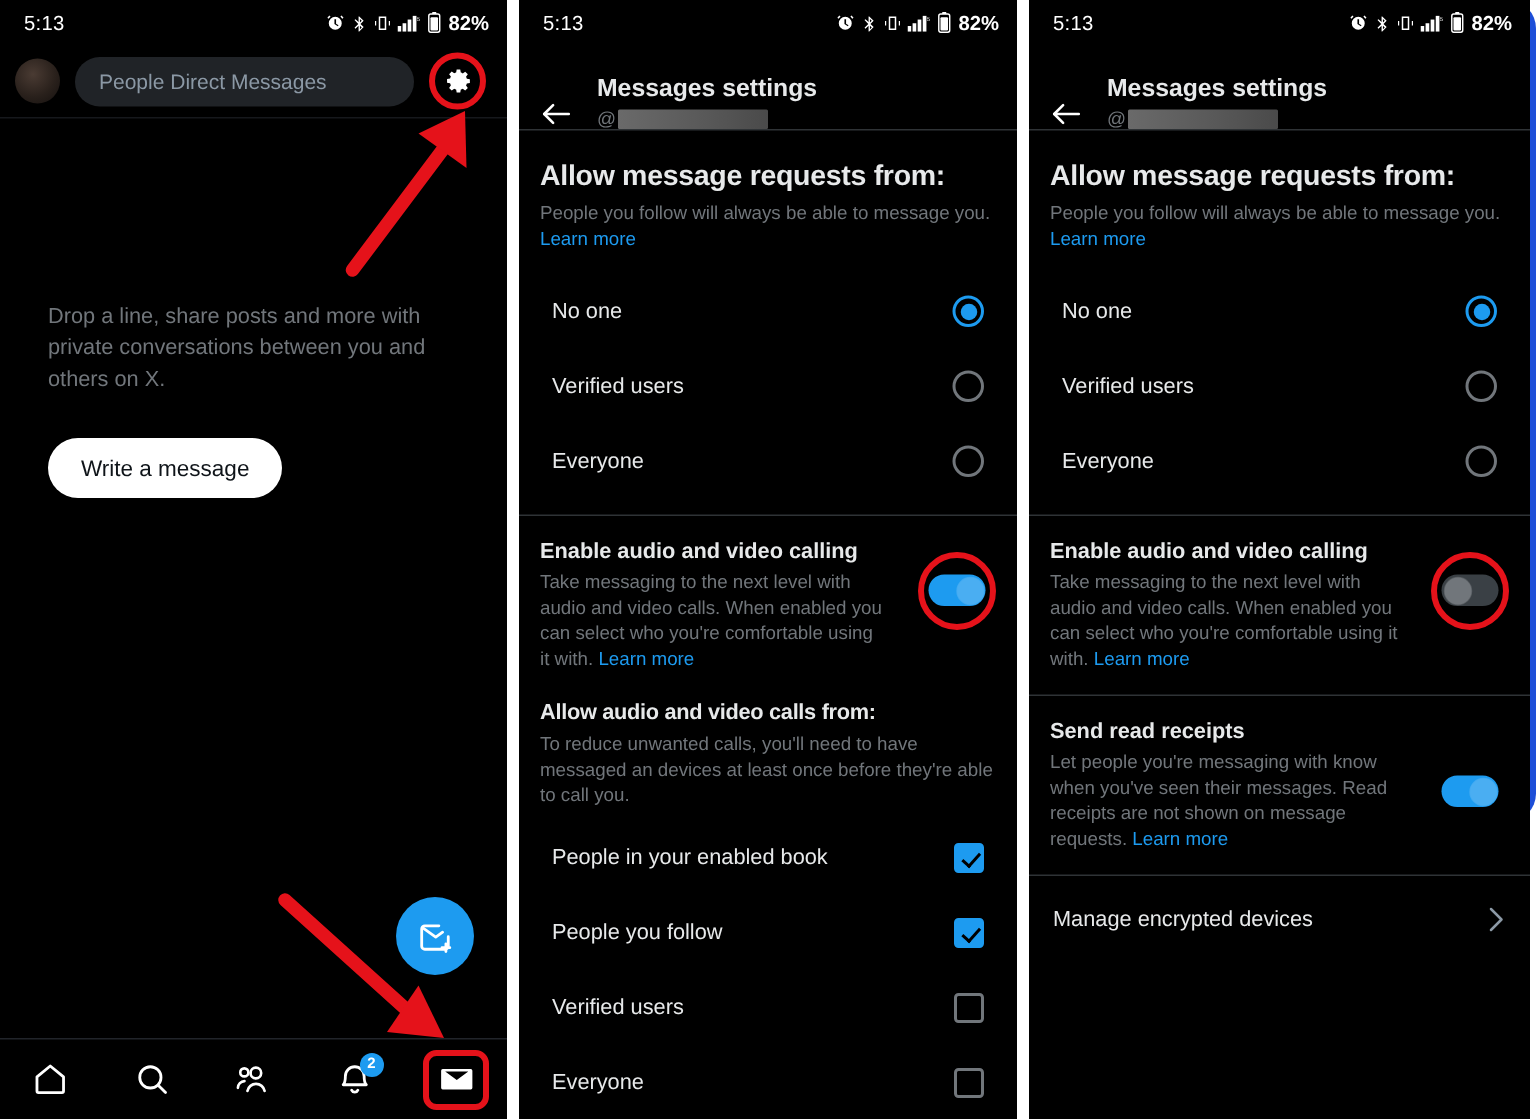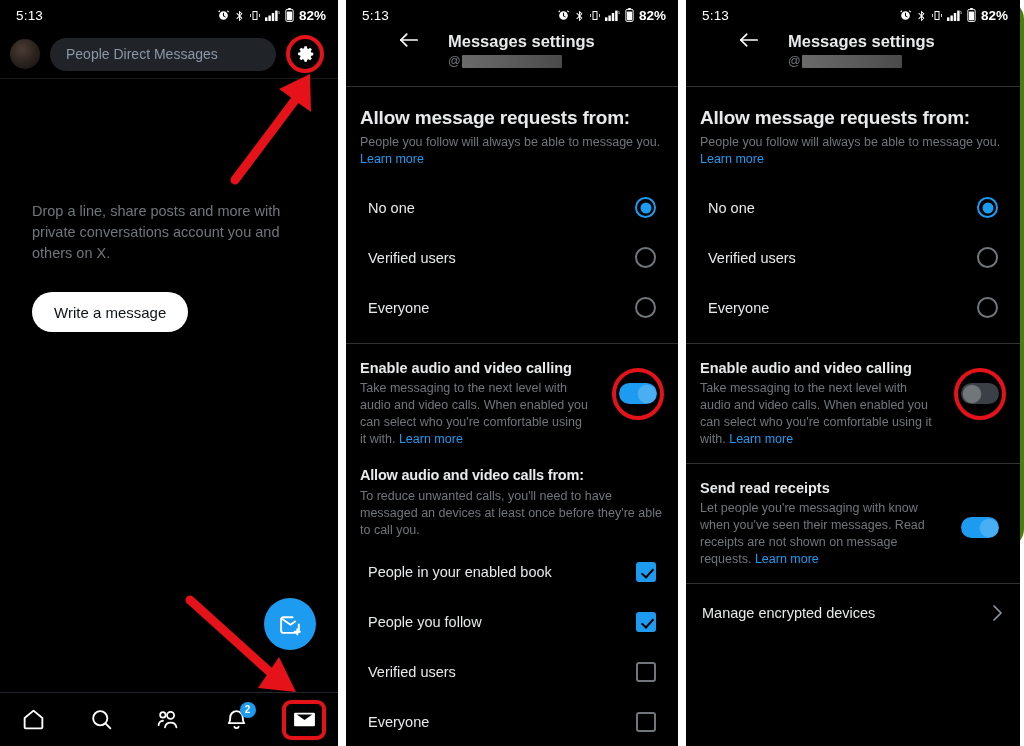--- a/index.html
+++ b/index.html
@@ -5,21 +5,21 @@
   * { box-sizing: border-box; margin: 0; padding: 0; }
   html, body {
     width: 1024px; height: 746px;
     background: #ffffff;
     font-family: "Liberation Sans", sans-serif;
     overflow: hidden;
   }
   .stage {
     position: relative;
     width: 1024px; height: 548px;
-    background: #4d7c0f;
+    background: #1d4ed8;
     display: flex;
     border-radius: 19px;
   }
   .panel {
     position: relative;
     height: 746px;
     background: #000000;
     overflow: hidden;
     flex: 0 0 auto;
   }
@@ -163,24 +163,23 @@
     border-radius: 9px;
     pointer-events: none;
   }
 
   
   .arrow { position: absolute; pointer-events: none; }
 
   
   .settings-header {
     height: 56px;
-    display: flex; align-items: flex-start;
+    display: flex; align-items: flex-end;
     padding: 0 14px;
-    gap: 28px;
-    margin-left: 38px;
+    gap: 16px;
   }
   .back-btn svg { width: 22px; height: 20px; display: block; }
   .settings-titles { display: flex; flex-direction: column; gap: 3px; padding-top: 2px; }
   .settings-title {
     color: #e7e9ea;
     font-size: 16.5px;
     font-weight: 700;
   }
   .settings-handle {
     display: flex; align-items: center; gap: 1px;
@@ -346,21 +345,21 @@
         <svg viewBox="0 0 24 24" fill="#fff">
           <path d="M12 8.5a3.5 3.5 0 100 7 3.5 3.5 0 000-7zm0 5.6a2.1 2.1 0 110-4.2 2.1 2.1 0 010 4.2z"></path>
           <path d="M21 13.3v-2.6l-2.2-.4a7 7 0 00-.6-1.4l1.3-1.8-1.9-1.9-1.8 1.3c-.45-.26-.92-.46-1.4-.6L14 3.6h-2.6l-.4 2.2c-.48.14-.95.34-1.4.6L7.8 5.1 5.9 7l1.3 1.8c-.26.45-.46.92-.6 1.4l-2.2.4v2.6l2.2.4c.14.48.34.95.6 1.4L5.9 17l1.9 1.9 1.8-1.3c.45.26.92.46 1.4.6l.4 2.2H14l.4-2.2c.48-.14.95-.34 1.4-.6l1.8 1.3 1.9-1.9-1.3-1.8c.26-.45.46-.92.6-1.4l2.2-.4z"></path>
         </svg>
         <span class="ann-ring"></span>
       </div>
     </div>
     <div class="hdr-divider"></div>
 
     <div class="empty">
-      <p>Drop a line, share posts and more with private conversations account you and others on X.</p>
+      <p>Drop a line, share posts and more with private conversations between you and others on X.</p>
       <button class="write-btn">Write a message</button>
     </div>
 
     <div class="fab">
       <svg viewBox="0 0 24 24" fill="none" stroke="#fff" stroke-width="1.8" stroke-linecap="round" stroke-linejoin="round">
         <path d="M20 12v6a2 2 0 01-2 2H5a2 2 0 01-2-2V7a2 2 0 012-2h9"></path>
         <path d="M3.5 6.2l8.5 6 4.4-3.1"></path>
         <path d="M18.5 16.5v5M16 19h5"></path>
       </svg>
     </div>

